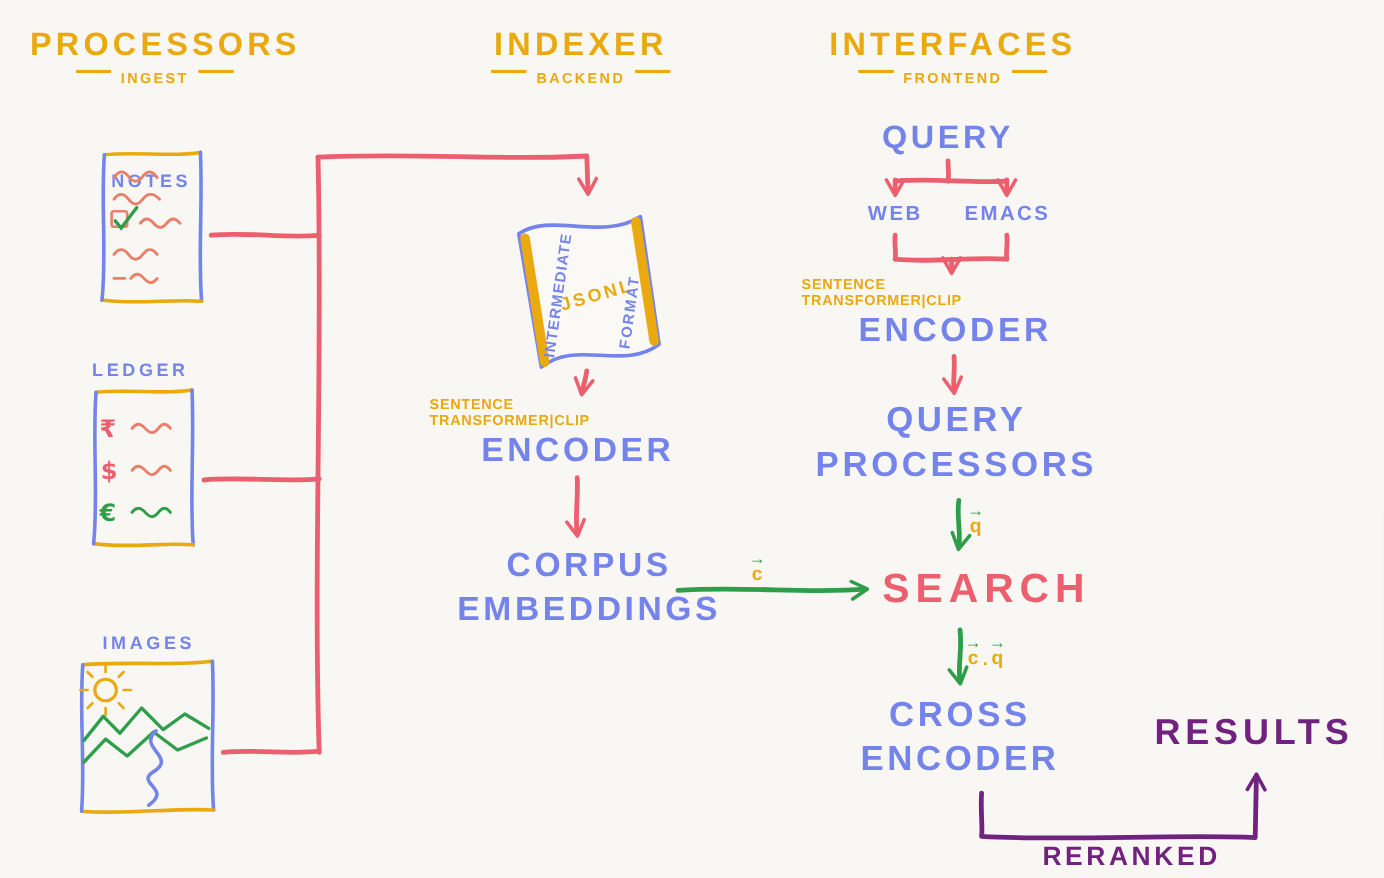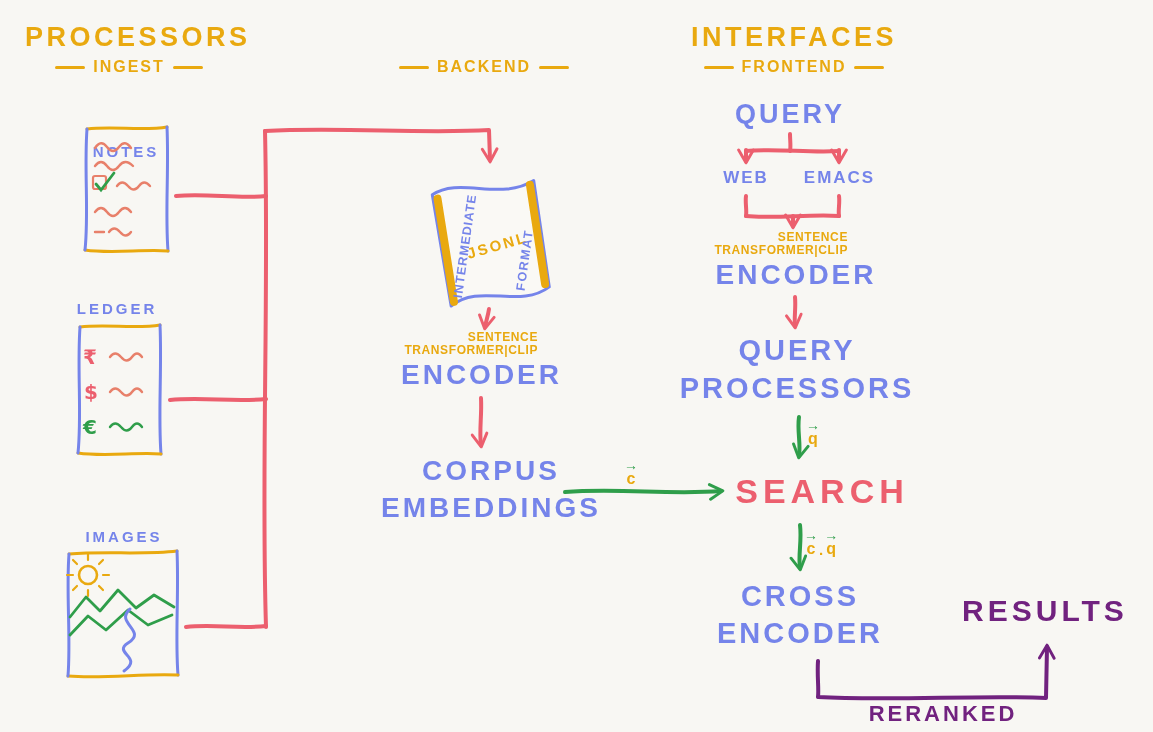--- a/index.html
+++ b/index.html
@@ -2,30 +2,30 @@
 <html style="--bg: #f8f7f3; --gold: #e9a90f; --blue: #7584ea; --red: #ec5f6e; --green: #2f9e4a; --purple: #71227f; --orange: #e8806a;"><head>
 <meta charset="utf-8">
 <style>
   * { margin:0; padding:0; box-sizing:border-box; }
   html, body { background:#eceae6; }
   .canvas { position:relative; width:1153px; height:732px; background:var(--bg,#f8f7f3);
             font-family:"Liberation Sans", sans-serif; overflow:hidden; }
   .abs { position:absolute; }
   .hdr { font-weight:bold; font-size:27px; letter-spacing:3.5px; color:var(--gold,#e9a90f);
          text-align:center; white-space:nowrap; }
-  .sub { display:flex; align-items:center; justify-content:center; gap:8px;
-         color:var(--gold,#e9a90f); font-weight:bold; font-size:16px; letter-spacing:2px; }
+  .sub { display:flex; justify-content:center; gap:8px;
+         color:var(--gold,#e9a90f); font-weight:bold; font-size:12px; letter-spacing:2px; }
   .dash { border-top:3px solid var(--gold,#e9a90f); border-radius:2px; width:30px; height:0; }
   .lbl { color:var(--blue,#7584ea); font-weight:bold; text-align:center; white-space:nowrap; }
   .small-lbl { font-size:15px; letter-spacing:3px; }
   .mid-lbl { font-size:17px; letter-spacing:2px; }
   .big-lbl { font-size:28px; letter-spacing:3px; line-height:37px; }
   .qe-lbl { font-size:29px; letter-spacing:3px; line-height:38px; }
   .model { color:var(--gold,#e9a90f); font-weight:bold; font-size:12px; letter-spacing:0.6px;
-           line-height:13px; text-align:right; white-space:nowrap; }
+           line-height:13px; text-align:left; white-space:nowrap; }
   .search-lbl { color:var(--red,#ec5f6e); font-weight:bold; font-size:34px; letter-spacing:5px;
                 text-align:center; white-space:nowrap; }
   .purple-lbl { color:var(--purple,#71227f); font-weight:bold; text-align:center; white-space:nowrap; }
   .vec { display:inline-flex; flex-direction:column; align-items:center;
          color:var(--gold,#e9a90f); font-weight:bold; }
   .vec .a { color:var(--green,#2f9e4a); font-size:14px; line-height:9px; }
   .vec .l { font-size:16px; line-height:17px; }
   .vec-row { display:flex; align-items:flex-end; gap:1px; }
   .dot { color:var(--gold,#e9a90f); font-size:15px; line-height:15px; font-weight:bold; }
   .s-blue   { stroke:var(--blue,#7584ea); }
@@ -87,20 +87,21 @@
     </g>
   </svg>
 
   <div class="abs hdr" style="left:25px;top:22px;width:208px;">PROCESSORS</div>
   <div class="abs sub" style="left:25px;top:58px;width:208px;">
     <span class="dash"></span>
     <span>INGEST</span>
     <span class="dash"></span>
   </div>
 
+  <div class="abs hdr" style="left:398px;top:22px;width:172px;">INDEXER</div>
   <div class="abs sub" style="left:398px;top:58px;width:172px;">
     <span class="dash"></span>
     <span>BACKEND</span>
     <span class="dash"></span>
   </div>
 
   <div class="abs hdr" style="left:688px;top:22px;width:212px;">INTERFACES</div>
   <div class="abs sub" style="left:688px;top:58px;width:212px;">
     <span class="dash"></span>
     <span>FRONTEND</span>

